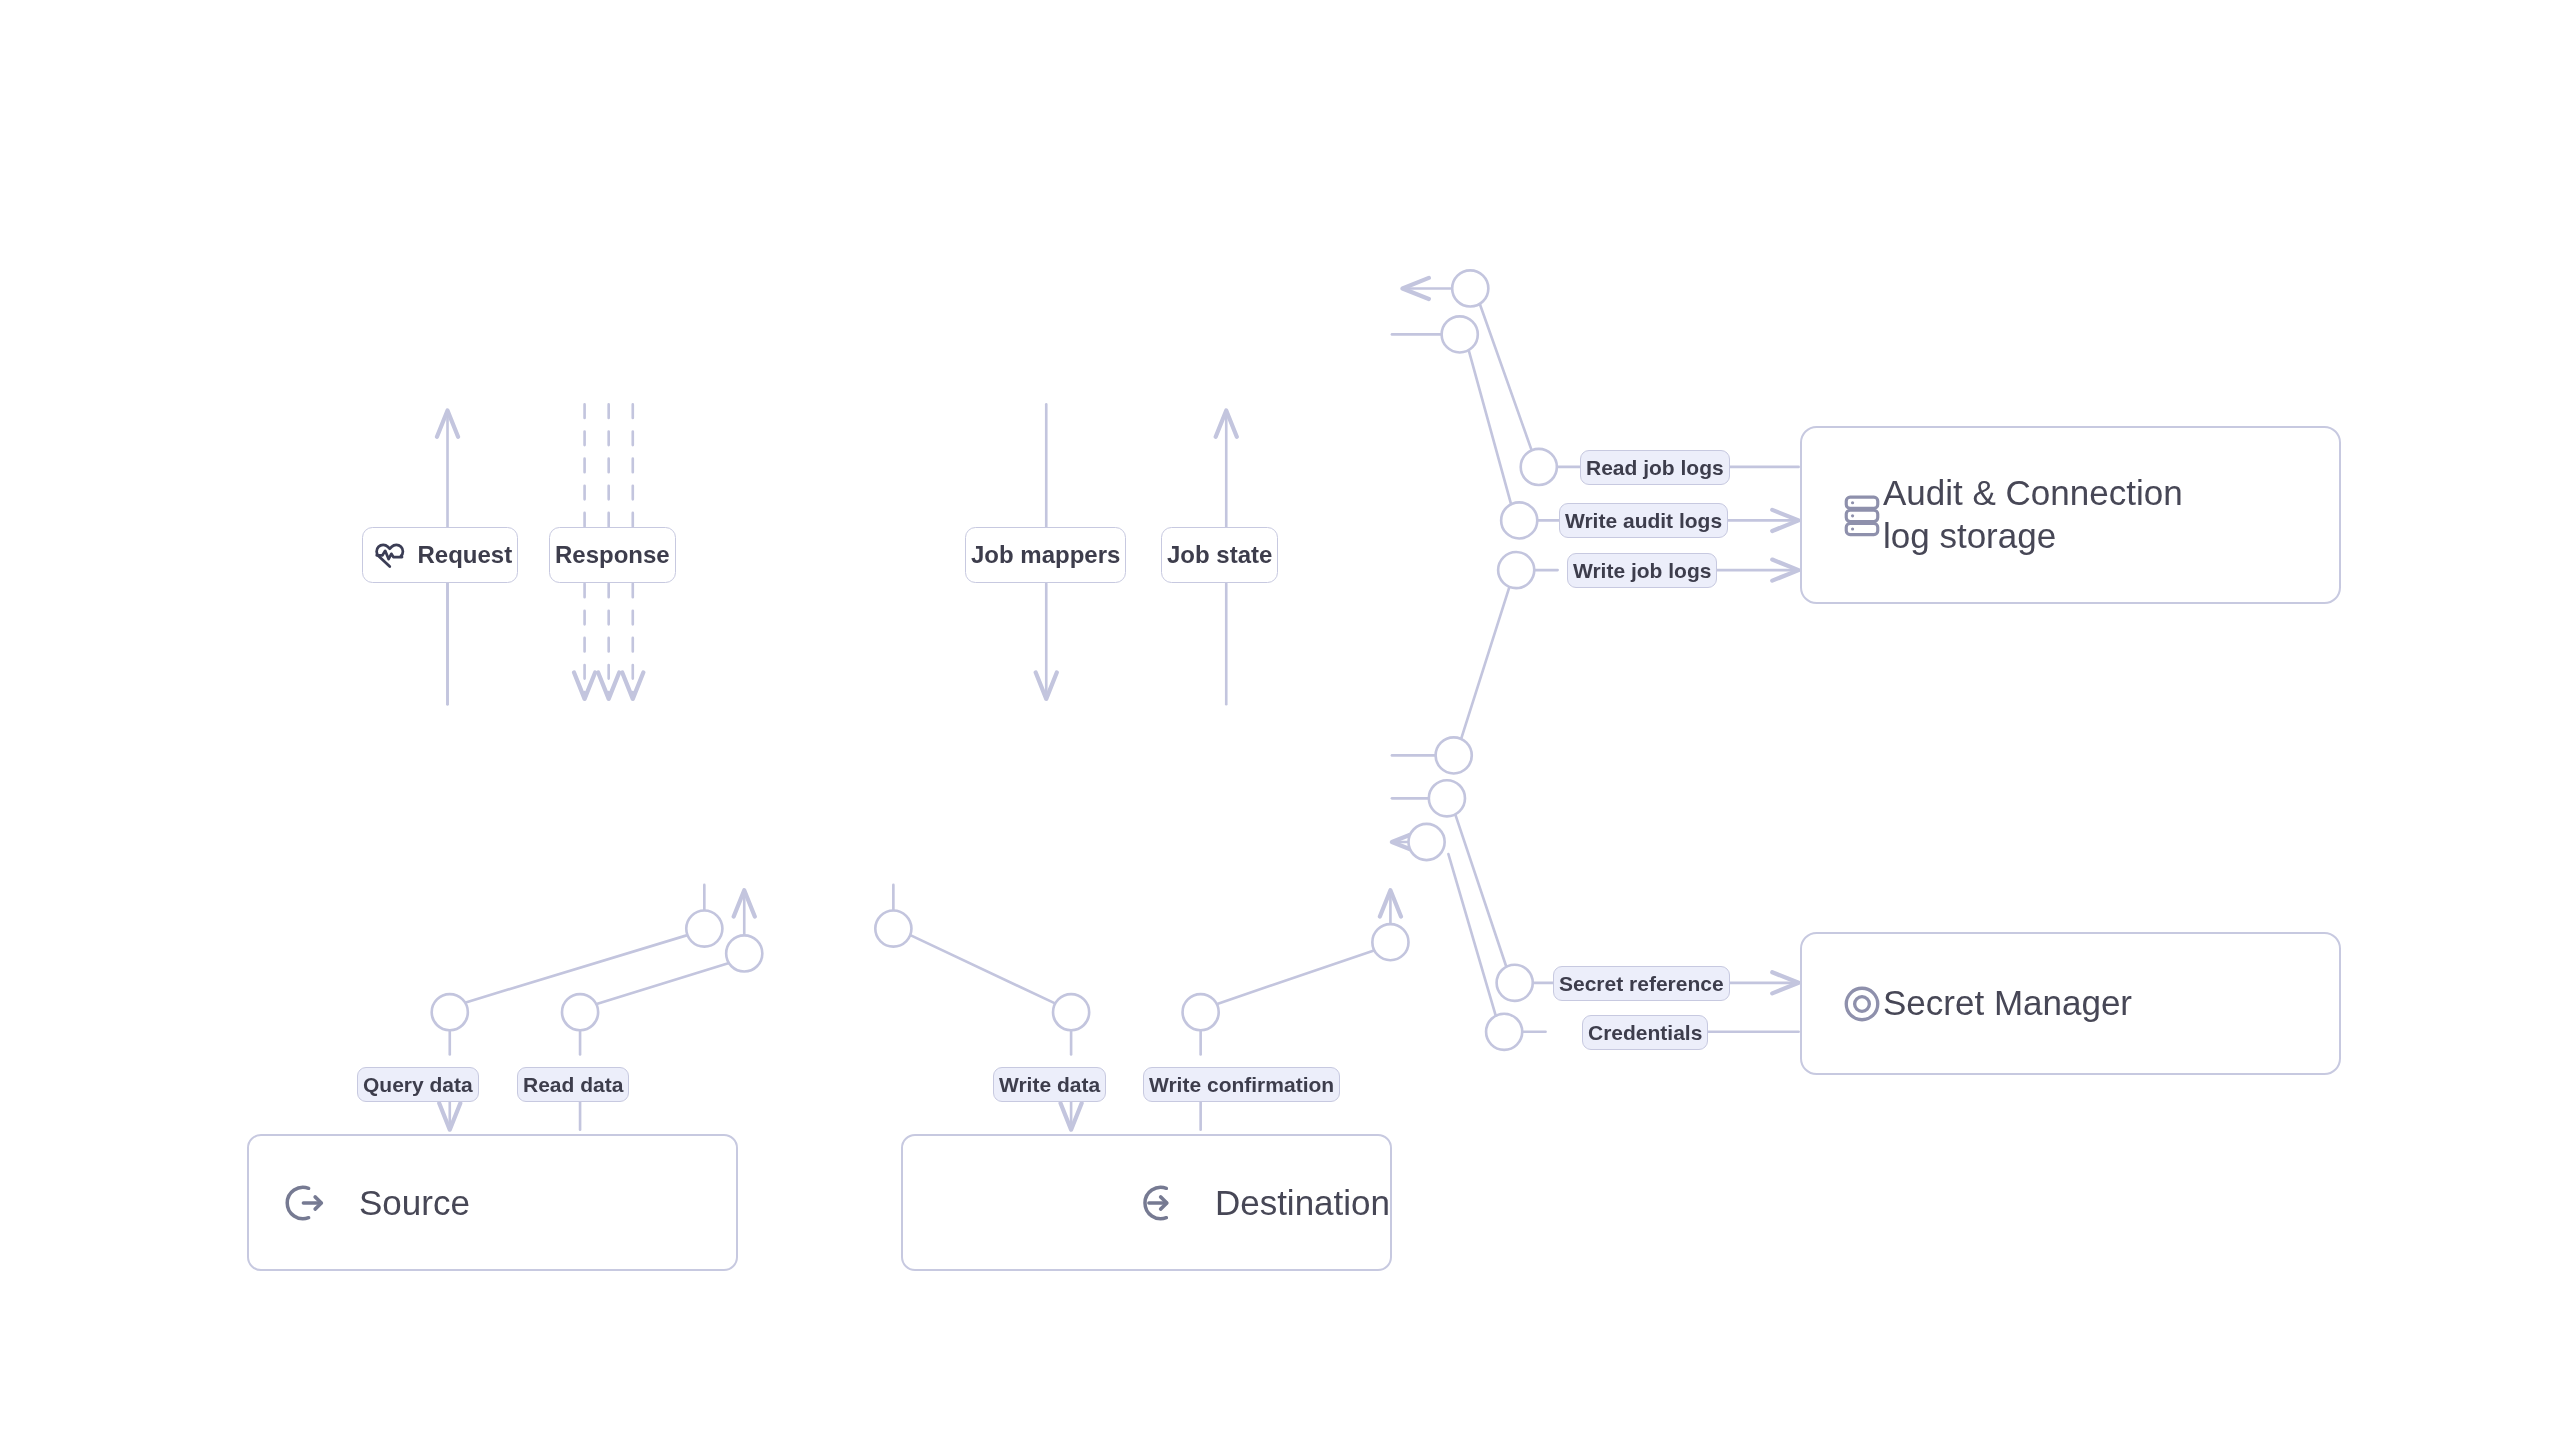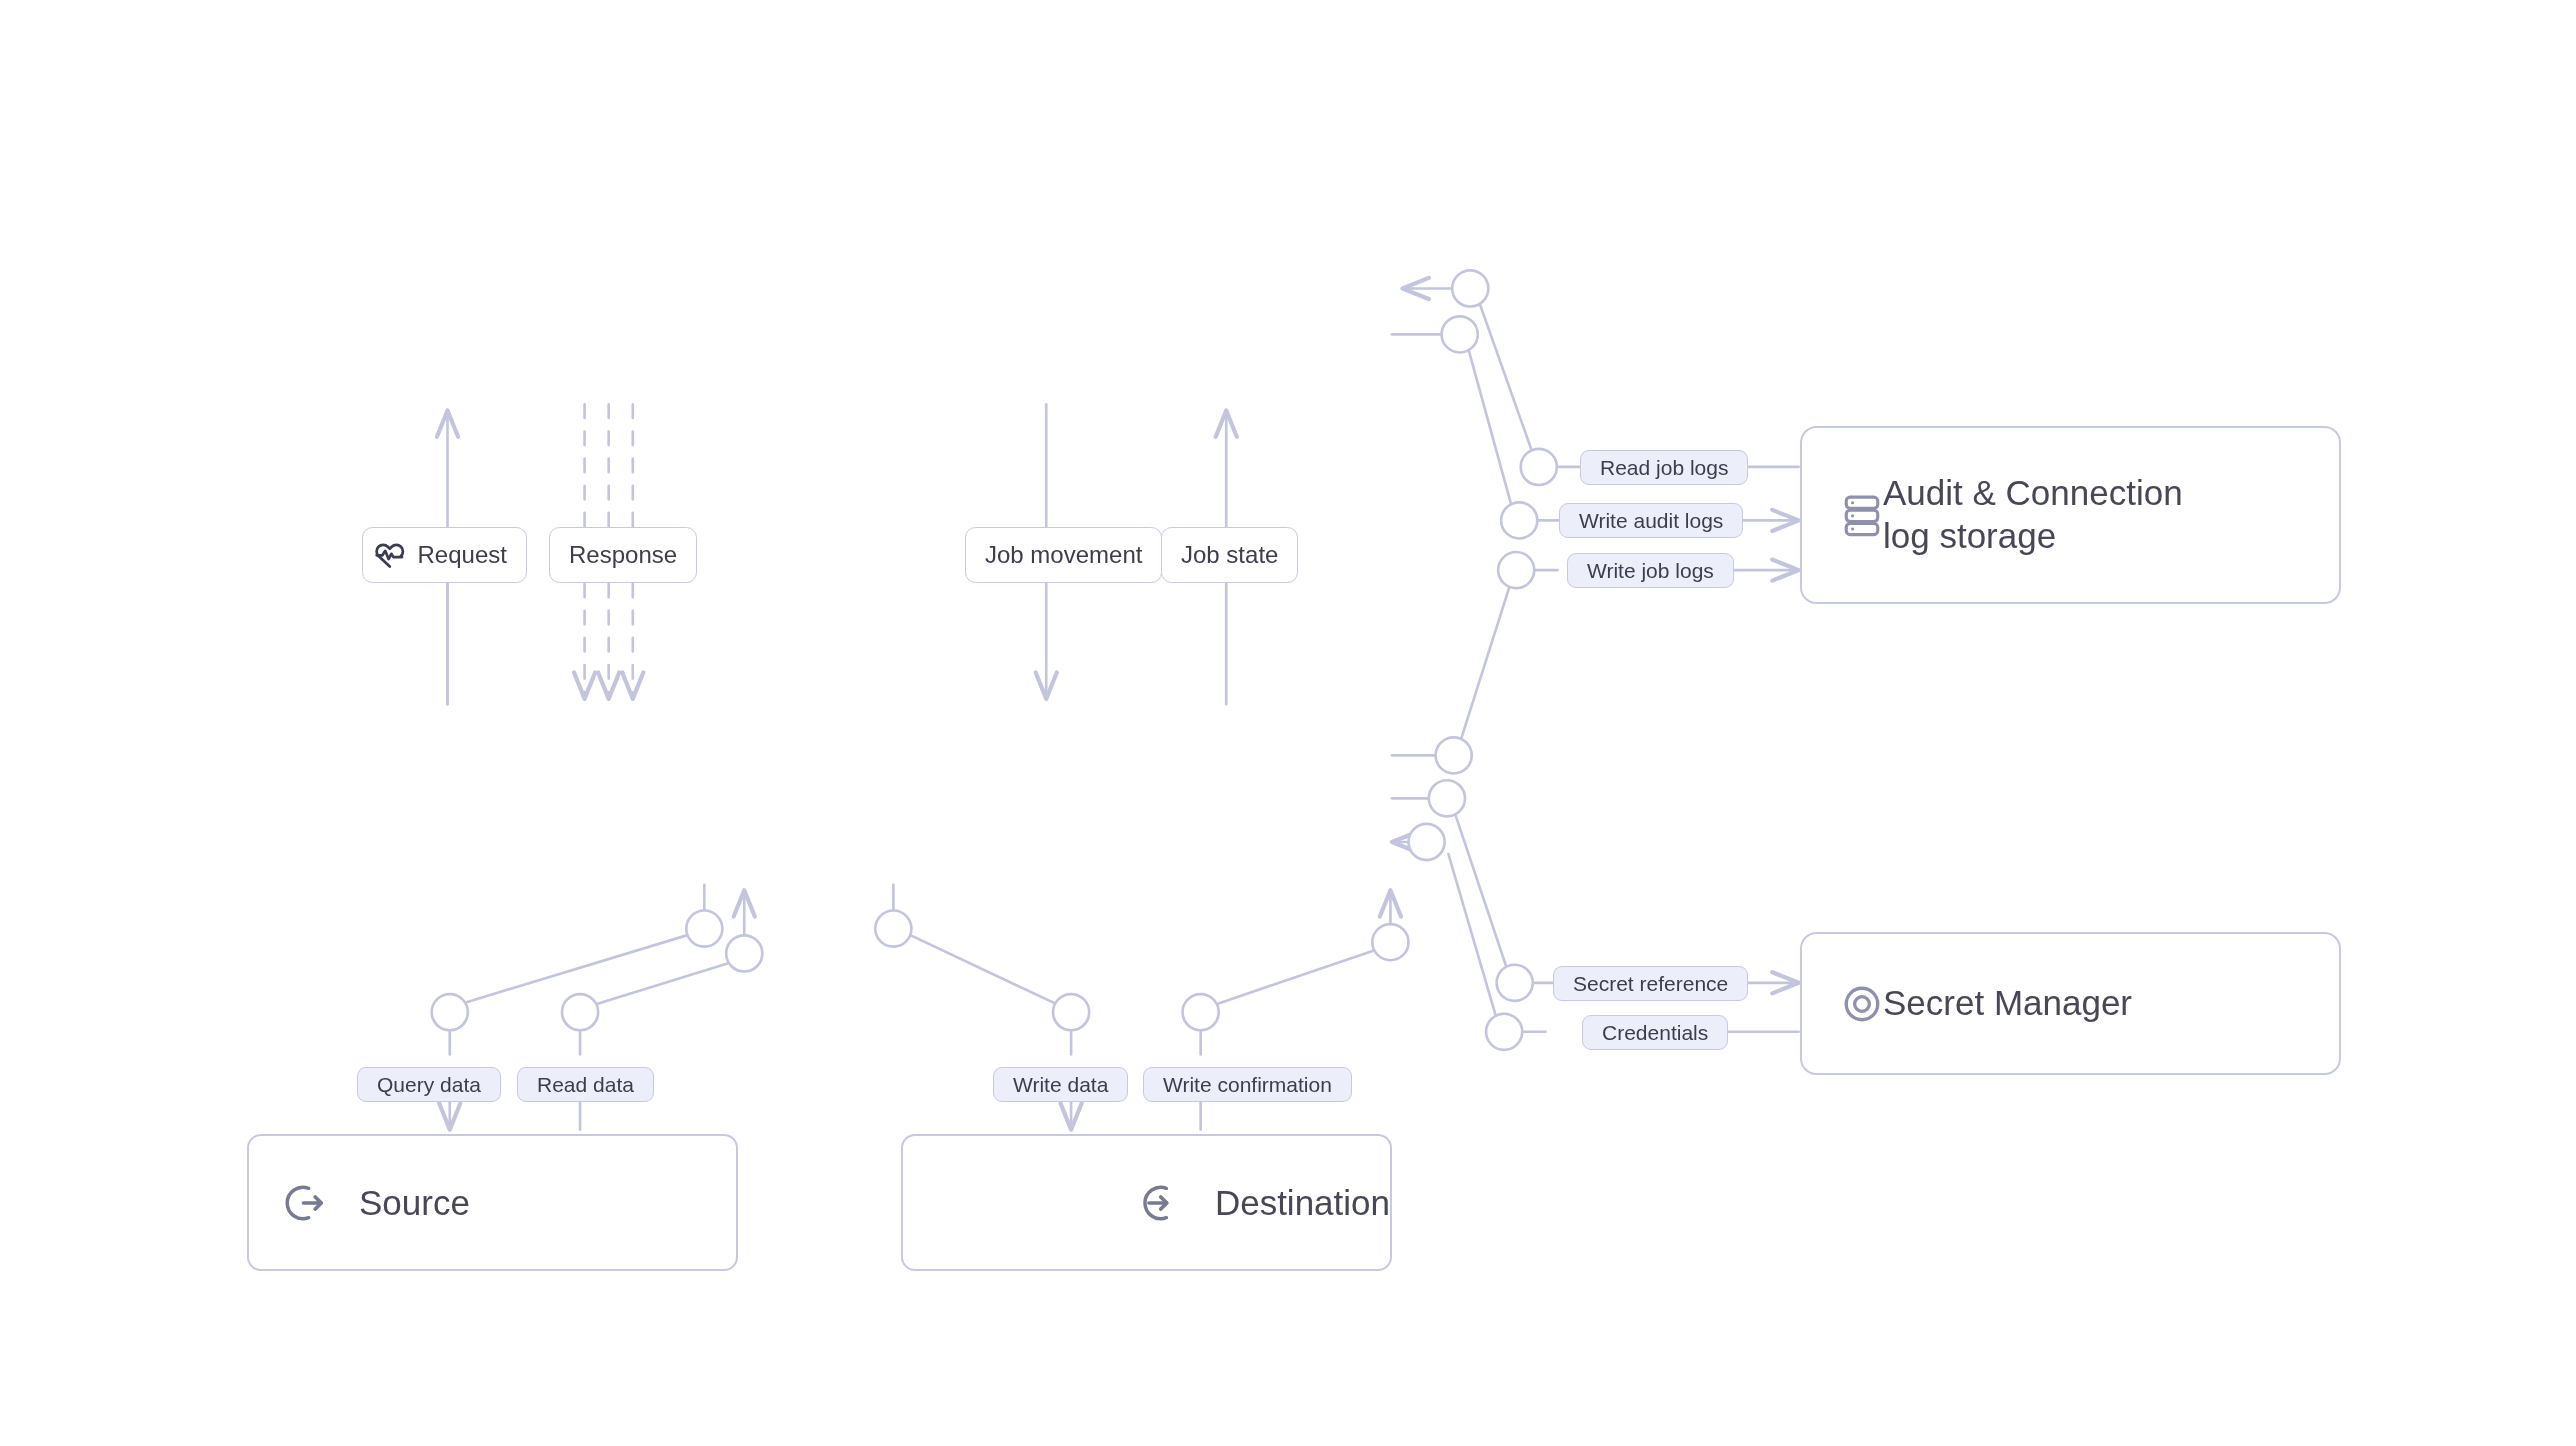--- a/index.html
+++ b/index.html
@@ -136,22 +136,23 @@
     box-sizing: border-box;
     border: 1.5px solid #c7c9e0;
     border-radius: 9px;
     color: #3d3d4c;
     font-size: 21px;
     line-height: 1;
     display: flex;
     align-items: center;
     justify-content: center;
     white-space: nowrap;
-    padding: 0 19px;
+    padding: 0 5px;
     height: 35px;
+    font-weight: bold;
   }
   .edge-label.white  { background: #ffffff; }
   .edge-label.tinted { background: #eceefa; }
   .edge-label.with-icon {
     padding-left: 9px;
     gap: 10.5px;
     justify-content: flex-start;
   }
 
   .ic { display: block; flex: none; }
@@ -345,21 +346,21 @@
       </svg>
     </span>
     <span>Request</span>
   </div>
 
   <div class="edge-label white" style="left:549px; top:527px; height:56px; border-radius:10.5px; font-size:24px;">
     <span>Response</span>
   </div>
 
   <div class="edge-label white" style="left:965px; top:527px; height:56px; border-radius:10.5px; font-size:24px;">
-    <span>Job movement</span>
+    <span>Job mappers</span>
   </div>
 
   <div class="edge-label white" style="left:1161px; top:527px; height:56px; border-radius:10.5px; font-size:24px;align-items:center;">
     <span>Job state</span>
   </div>
 
   <div class="edge-label tinted" style="left:1580px; top:450px;">
     <span>Read job logs</span>
   </div>
 

